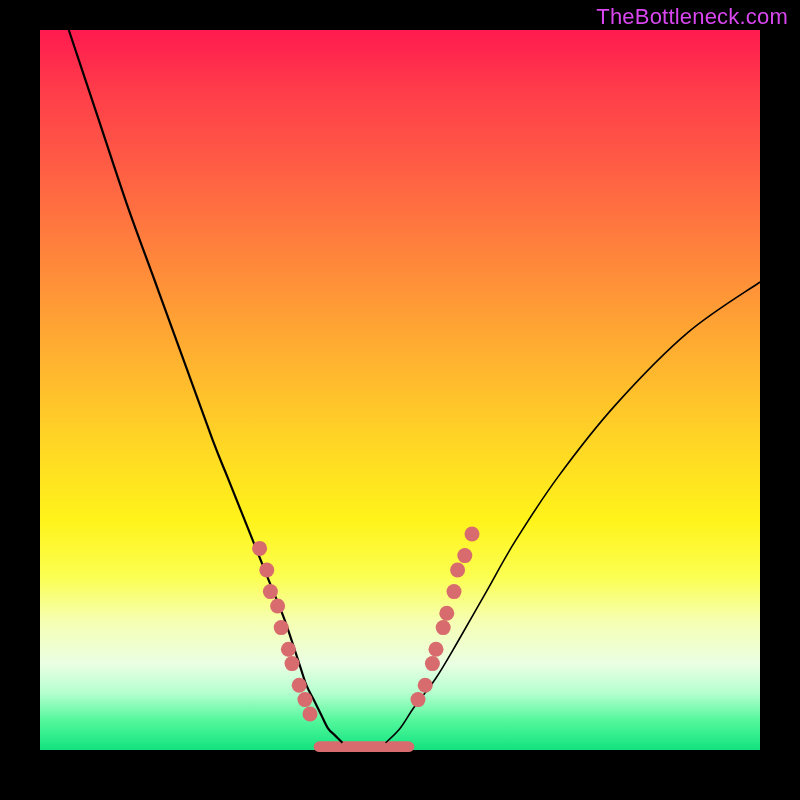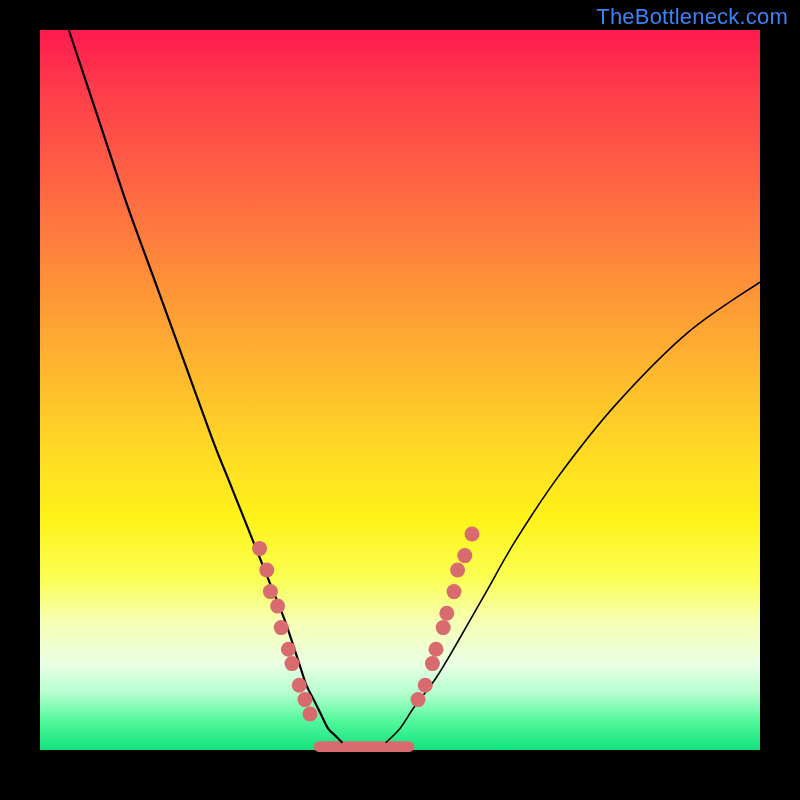--- a/index.html
+++ b/index.html
@@ -14,21 +14,21 @@
   .stage {
     position: relative;
     width: 800px;
     height: 800px;
     background: #000;
   }
   .watermark {
     position: absolute;
     top: 4px;
     right: 12px;
-    color: #3b82f6;
+    color: #d946ef;
     font-size: 22px;
     font-weight: 500;
     letter-spacing: 0.2px;
     user-select: none;
   }
   
   .plot {
     position: absolute;
     left: 40px;
     top: 30px;

